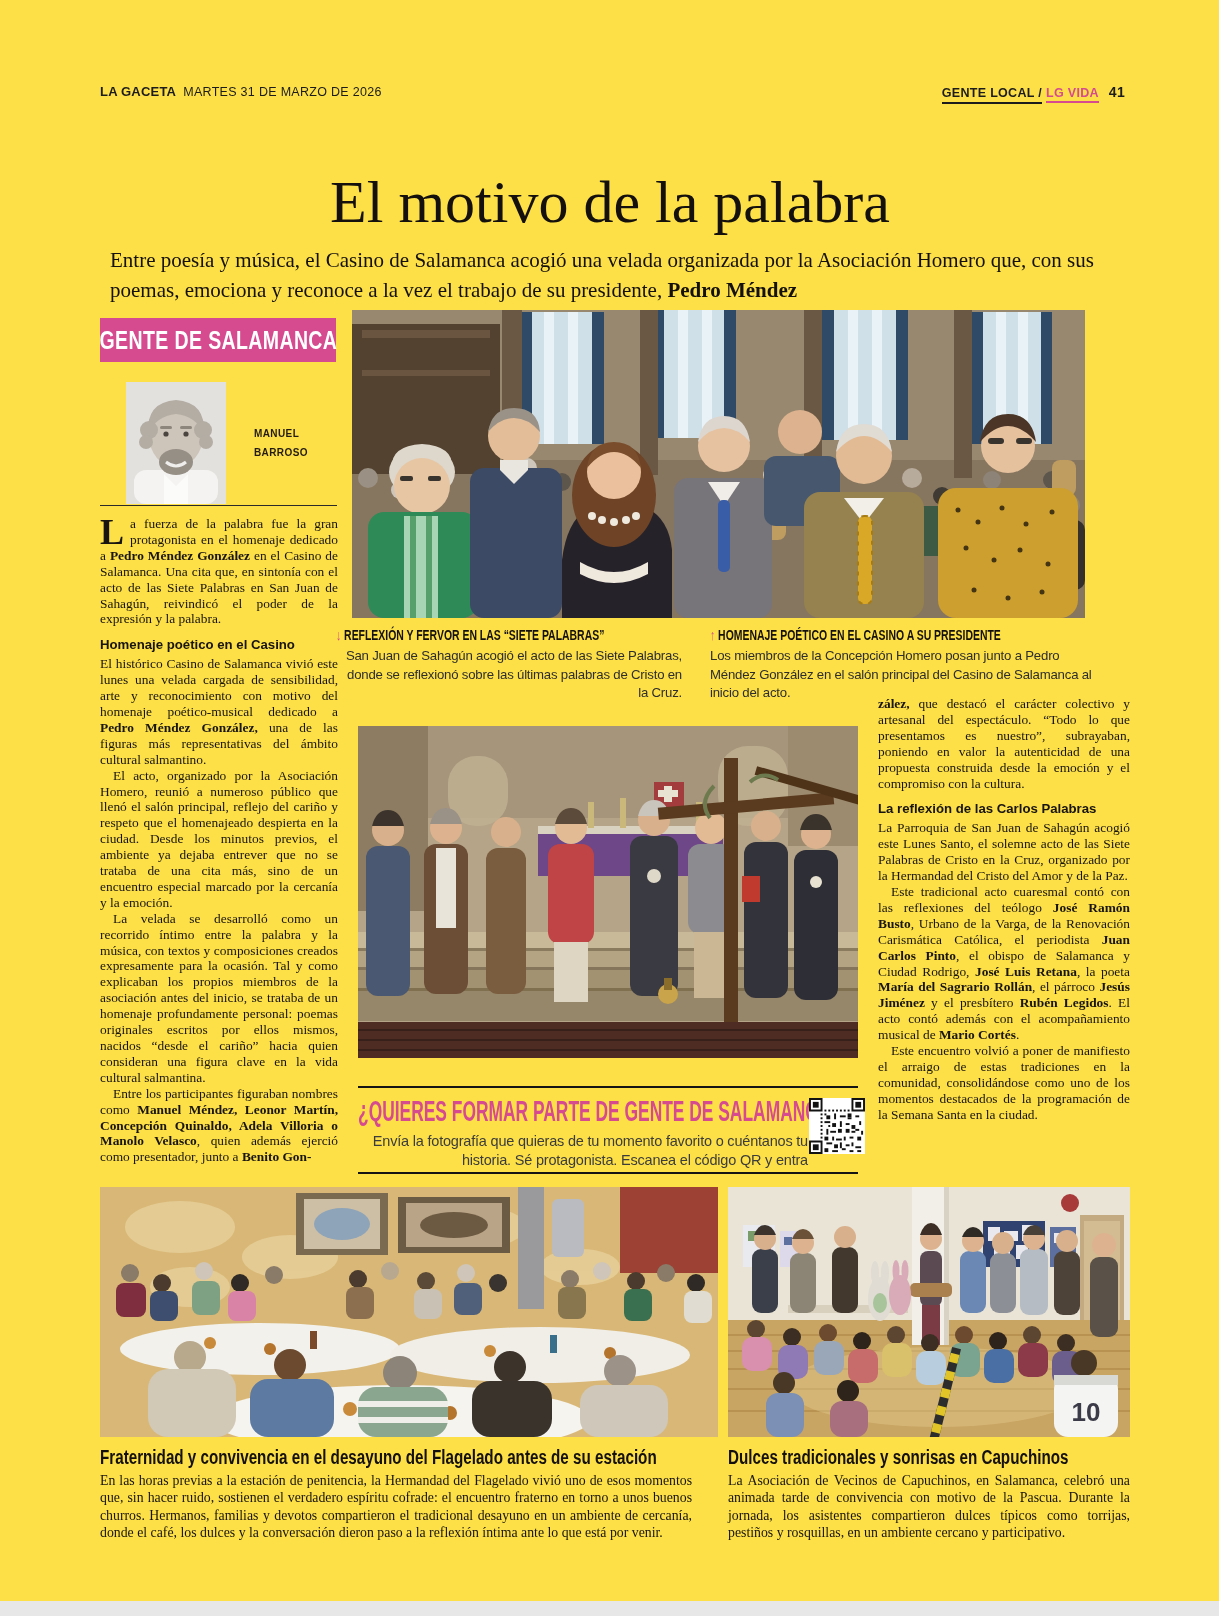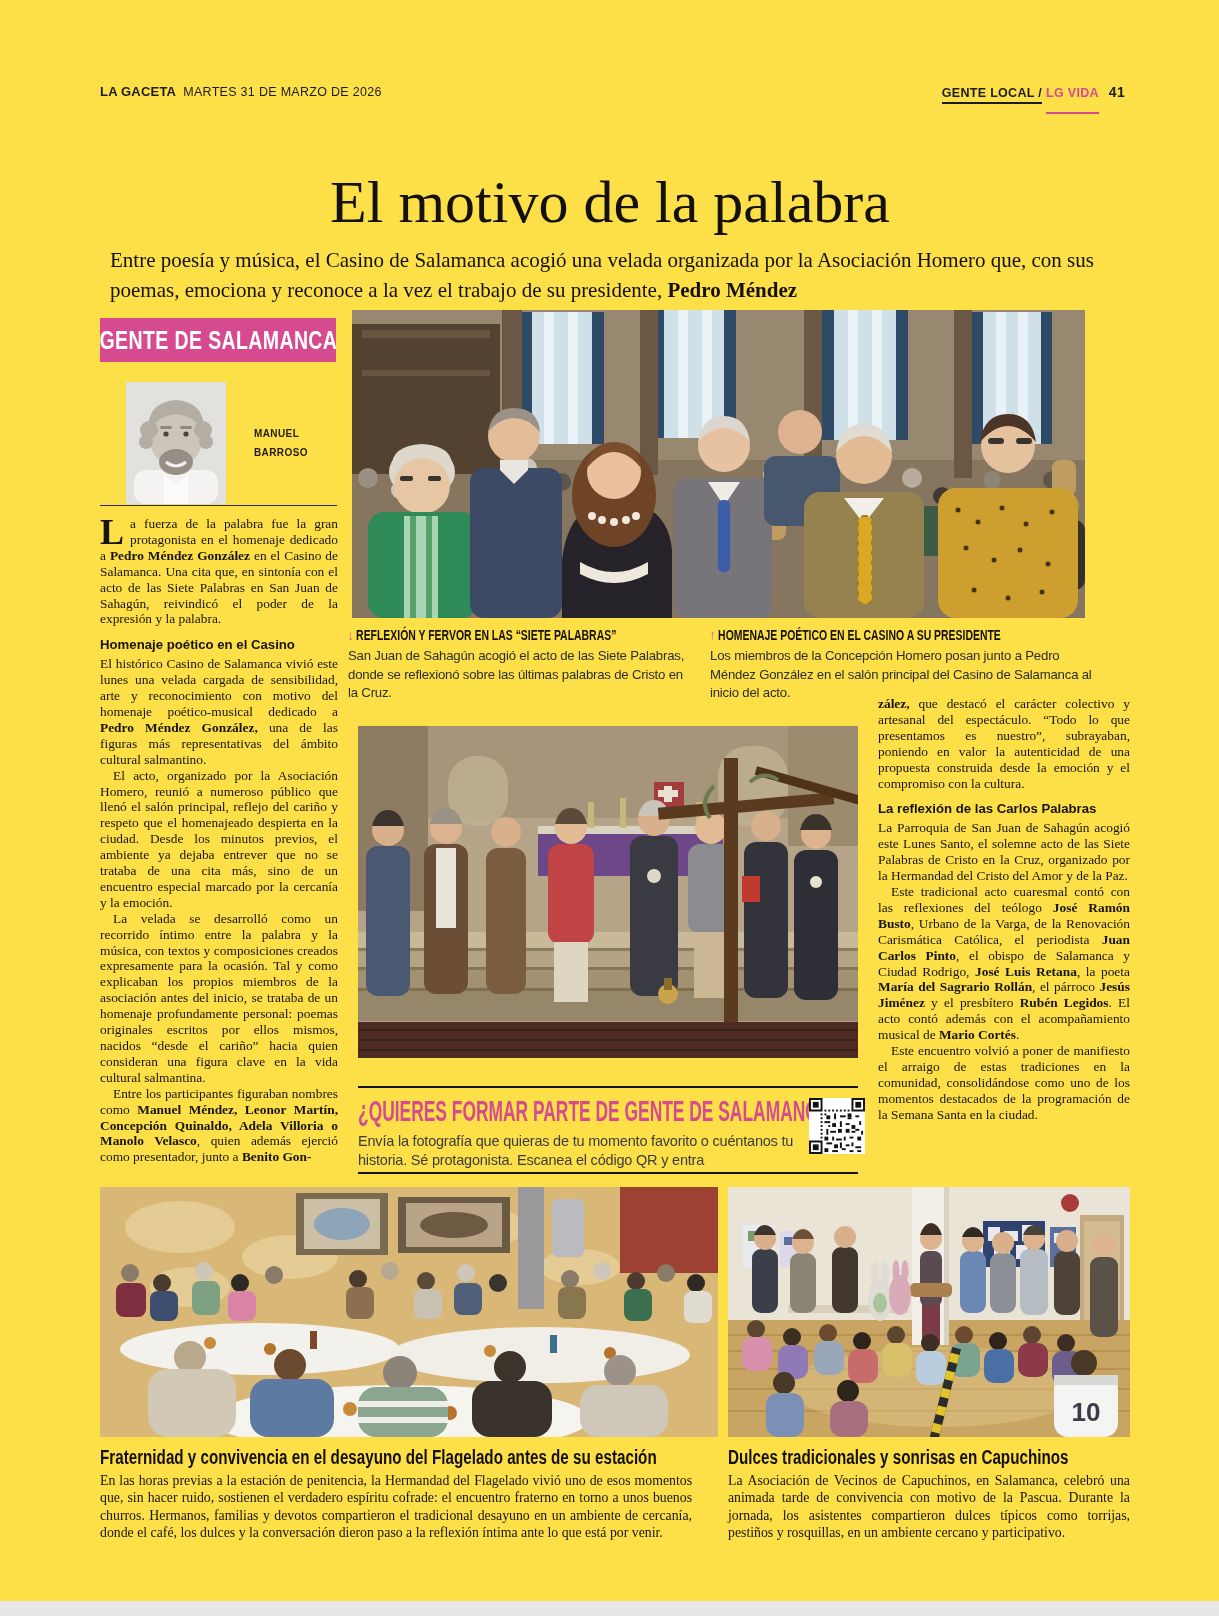--- a/index.html
+++ b/index.html
@@ -6,21 +6,21 @@
   #page{position:relative;width:1219px;height:1616px;background:#fde047;overflow:hidden;
         font-family:"Liberation Serif","DejaVu Serif",serif;color:#181410;}
   .abs{position:absolute;}
 
   
   .hdr{top:84px;font-family:"Liberation Sans","DejaVu Sans",sans-serif;font-size:12.5px;color:#1c1c1c;letter-spacing:.3px;white-space:nowrap;}
   .hdr-left{left:100px;}
   .hdr-left b{font-size:13px;letter-spacing:.2px;margin-right:7px;}
   .hdr-right{right:94px;font-weight:bold;}
   .hdr-sec{border-bottom:2px solid #1c1c1c;padding-bottom:2px;text-align:center;}
-  .hdr-mag{color:#d64a90;border-bottom:2px solid #d64a90;padding-bottom:12px;margin-left:4px;}
+  .hdr-mag{color:#d64a90;border-bottom:2px solid #d64a90;padding-bottom:1px;margin-left:4px;}
   .hdr-num{margin-left:10px;font-size:14px;}
 
   
   .headline{top:131px;left:95px;width:1030px;text-align:center;font-size:60px;line-height:1.05;font-weight:400;color:#14100d;}
   .standfirst{top:224px;left:110px;width:1000px;text-align:left;font-size:21px;line-height:30px;color:#14100d;}
 
   
   .badge{left:100px;top:318px;width:236px;height:44px;background:#d64a90;display:flex;align-items:center;justify-content:center;}
   .badge span{color:#fff;font-family:"Liberation Sans","DejaVu Sans",sans-serif;font-weight:bold;font-size:25px;white-space:nowrap;transform:scaleX(.78);letter-spacing:.5px;}
   .author-photo{left:126px;top:382px;width:100px;height:122px;}
@@ -39,30 +39,30 @@
 
   
   .photo{display:block;}
   .photo-top{left:352px;top:310px;width:733px;height:308px;}
   .photo-mid{left:358px;top:726px;width:500px;height:332px;}
   .photo-bl{left:100px;top:1187px;width:618px;height:250px;}
   .photo-br{left:728px;top:1187px;width:402px;height:250px;}
 
   
   .cap{font-family:"Liberation Sans","DejaVu Sans",sans-serif;}
-  .cap-l{left:348px;top:627px;width:346px;}
+  .cap-l{left:336px;top:627px;width:346px;text-align:right;}
   .cap-r{left:710px;top:627px;width:386px;}
   .cap-title{font-weight:bold;font-size:14.5px;color:#14100d;white-space:nowrap;transform:scaleX(.72);transform-origin:0 0;}
   .cap-arrow{color:#d64a90;font-weight:bold;margin-right:4px;}
   .cap-body{font-size:13.2px;line-height:18.5px;color:#2d2d2d;margin-top:4px;letter-spacing:-.2px;}
 
   
   .promo{left:358px;top:1086px;width:500px;height:84px;border-top:2px solid #141414;border-bottom:2px solid #141414;}
   .promo-title{position:absolute;left:0;top:7px;font-family:"Liberation Sans","DejaVu Sans",sans-serif;font-weight:bold;font-size:29px;color:#d64a90;white-space:nowrap;transform:scaleX(.60);transform-origin:0 0;}
-  .promo-body{position:absolute;left:0;top:44px;width:450px;font-family:"Liberation Sans","DejaVu Sans",sans-serif;font-size:14.5px;line-height:19px;color:#3c3c3c;letter-spacing:-.2px;}
+  .promo-body{position:absolute;left:0;top:44px;width:450px;font-family:"Liberation Sans","DejaVu Sans",sans-serif;font-size:14.5px;line-height:19px;color:#3c3c3c;letter-spacing:-.2px;text-align:right;}
   .qr{position:absolute;right:-7px;top:10px;width:56px;height:56px;}
 
   
   .story-hl{font-family:"Liberation Sans","DejaVu Sans",sans-serif;font-weight:bold;font-size:20px;color:#14100d;white-space:nowrap;transform:scaleX(.76);transform-origin:0 0;}
   .hl-bl{left:100px;top:1446px;}
   .hl-br{left:728px;top:1446px;}
   .story-body{font-size:13.8px;line-height:17.3px;text-align:justify;color:#181410;}
   .bd-bl{left:100px;top:1472px;width:592px;}
   .bd-br{left:728px;top:1472px;width:402px;}
 

